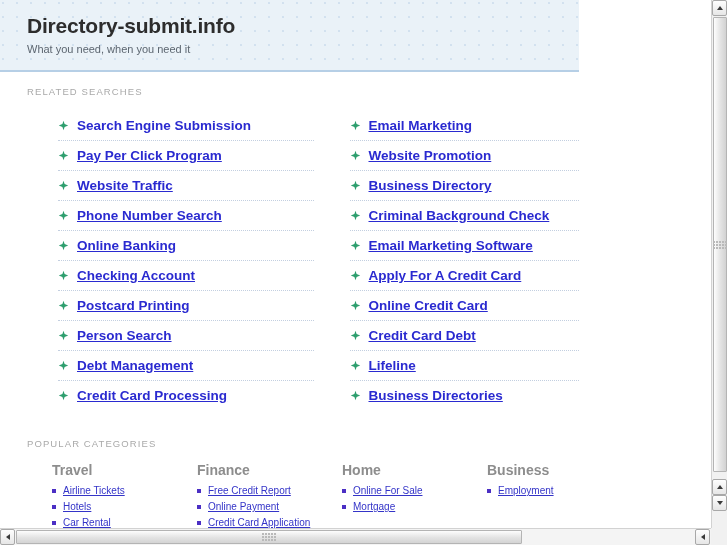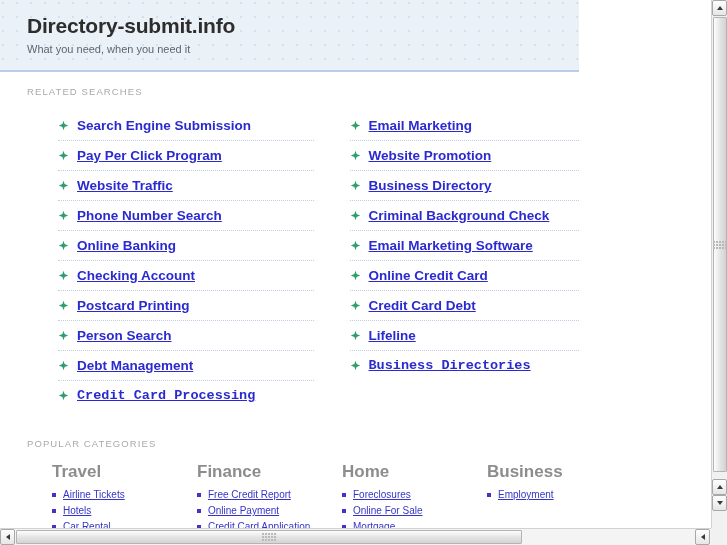--- a/index.html
+++ b/index.html
@@ -94,21 +94,21 @@
     padding: 0 14px 0 58px;
   }
   .rs-col.right { padding-left: 22px; }
 
   .rs-item {
     display: flex;
     align-items: center;
     height: 29px;
     border-bottom: 1px dotted #c3cfe0;
   }
-  .rs-item:last-child { border-bottom: none; font-family: Liberation Mono, monospace; }
+  .rs-item:last-child { border-bottom: none; }
   .rs-arrow {
     flex: 0 0 auto;
     width: 11px;
     height: 11px;
     margin-right: 8px;
     position: relative;
   }
   .rs-arrow svg { display: block; }
   .rs-link {
     font-size: 13.5px;
@@ -121,21 +121,21 @@
   .rs-item.plain .rs-link { text-decoration: none; }
 
   
   .cats-wrap { padding-top: 14px; }
   .cats-grid {
     display: flex;
     padding: 13px 0 0 52px;
   }
   .cat-col { flex: 0 0 145px; }
   .cat-title {
-    font-size: 17px;
+    font-size: 14px;
     font-weight: bold;
     color: #8d8d8d;
     margin-bottom: 7px;
   }
   .cat-list { list-style: none; margin: 0; padding: 0; }
   .cat-list li {
     display: flex;
     align-items: center;
     margin-bottom: 5px;
   }
@@ -423,20 +423,28 @@
                   </svg>
                 </span>
                 <span class="rs-link">Email Marketing Software</span>
               </div>
               <div class="rs-item">
                 <span class="rs-arrow">
                   <svg width="11" height="11" viewBox="0 0 11 11">
                     <path d="M5.5 0.8 L6.6 4.0 L10.2 5.5 L6.6 7.0 L5.5 10.2 L4.4 7.0 L0.8 5.5 L4.4 4.0 Z" fill="#2e9e6e"></path>
                   </svg>
                 </span>
+                <span class="rs-link">Apply For A Credit Card</span>
+              </div>
+              <div class="rs-item">
+                <span class="rs-arrow">
+                  <svg width="11" height="11" viewBox="0 0 11 11">
+                    <path d="M5.5 0.8 L6.6 4.0 L10.2 5.5 L6.6 7.0 L5.5 10.2 L4.4 7.0 L0.8 5.5 L4.4 4.0 Z" fill="#2e9e6e"></path>
+                  </svg>
+                </span>
                 <span class="rs-link">Online Credit Card</span>
               </div>
               <div class="rs-item">
                 <span class="rs-arrow">
                   <svg width="11" height="11" viewBox="0 0 11 11">
                     <path d="M5.5 0.8 L6.6 4.0 L10.2 5.5 L6.6 7.0 L5.5 10.2 L4.4 7.0 L0.8 5.5 L4.4 4.0 Z" fill="#2e9e6e"></path>
                   </svg>
                 </span>
                 <span class="rs-link">Credit Card Debt</span>
               </div>
@@ -492,24 +500,20 @@
                   </li>
                   <li>
                     <span class="sq-bullet"></span>
                     <span class="cat-link">Credit Card Application</span>
                   </li>
                 </ul>
               </div>
               <div class="cat-col">
                 <div class="cat-title">Home</div>
                 <ul class="cat-list">
-                  <li>
-                    <span class="sq-bullet"></span>
-                    <span class="cat-link">Foreclosures</span>
-                  </li>
                   <li>
                     <span class="sq-bullet"></span>
                     <span class="cat-link">Online For Sale</span>
                   </li>
                   <li>
                     <span class="sq-bullet"></span>
                     <span class="cat-link">Mortgage</span>
                   </li>
                 </ul>
               </div>

